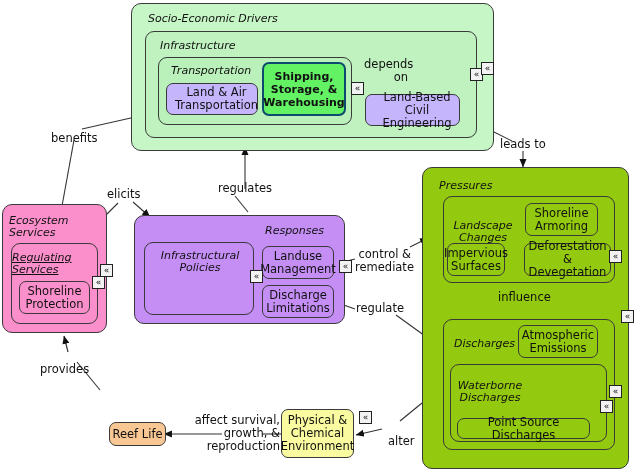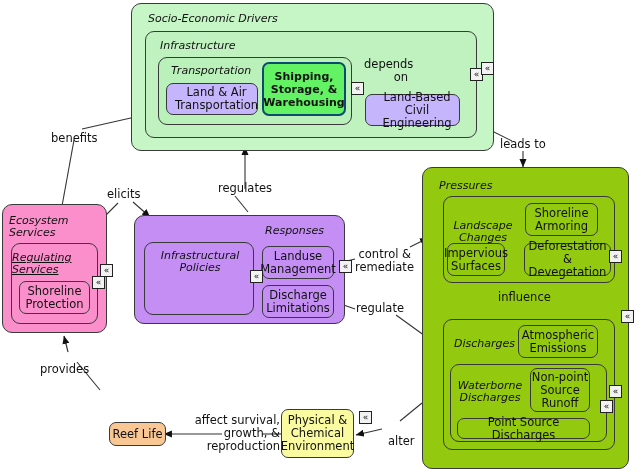--- a/index.html
+++ b/index.html
@@ -192,23 +192,20 @@
   </div>
 
   <div class="leaf olive-leaf" style="left:518px;top:325px;width:80px;height:33px;">
     <span>Atmospheric Emissions</span>
   </div>
 
   <div class="box sub olive-3" style="left:450px;top:364px;width:157px;height:78px;">
     <div class="title" style="left:6px;top:15px;width:66px;text-align:center;white-space:normal;">Waterborne Discharges</div>
   </div>
 
-  <div class="leaf olive-leaf" style="left:530px;top:368px;width:60px;height:44px;">
-    <span>Non-point Source Runoff</span>
-  </div>
 
   <div class="leaf olive-leaf" style="left:457px;top:418px;width:133px;height:21px;">
     <span>Point Source Discharges</span>
   </div>
 
   <div class="badge" style="left:609px;top:250px;">«</div>
   <div class="badge" style="left:621px;top:310px;">«</div>
   <div class="badge" style="left:609px;top:385px;">«</div>
   <div class="badge" style="left:600px;top:400px;">«</div>
 

